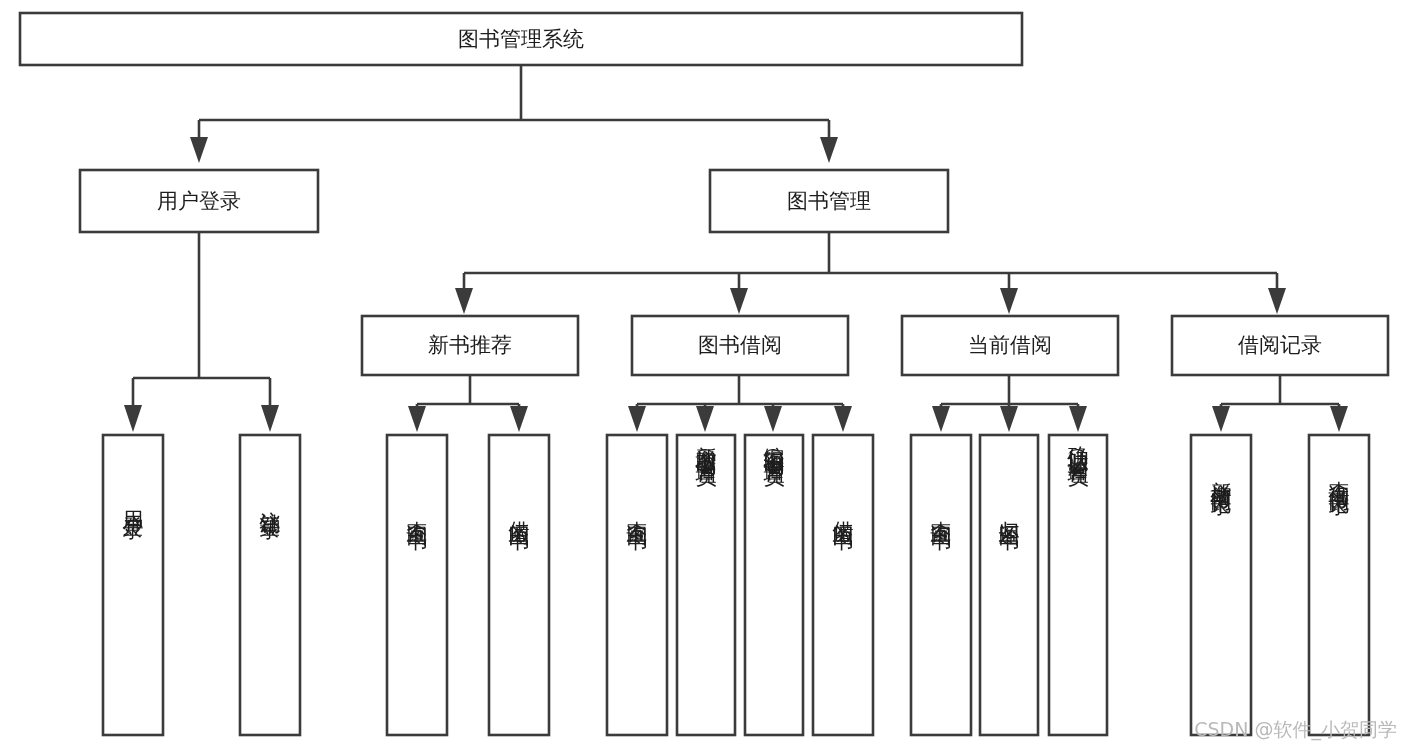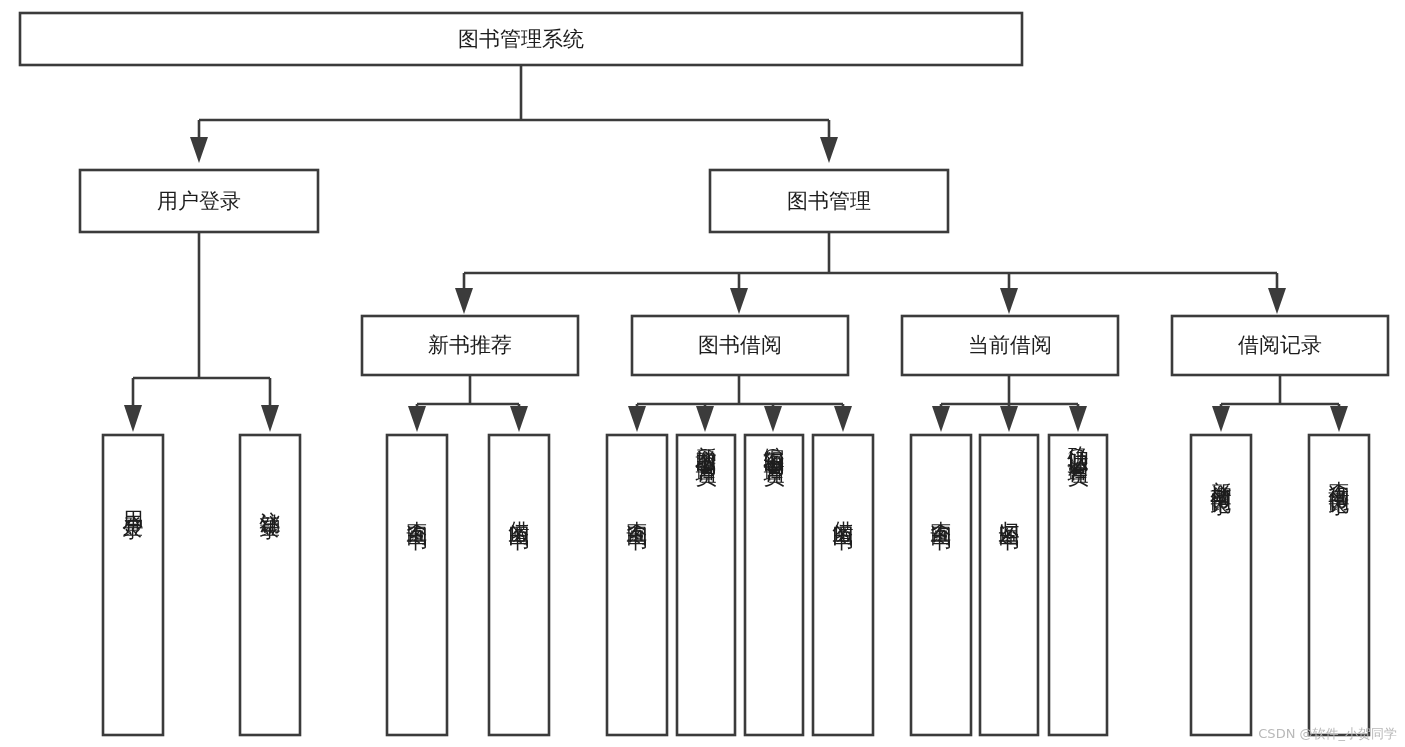--- a/index.html
+++ b/index.html
@@ -50,21 +50,21 @@
   }
   .arrow-head {
     fill: #3b3b3b;
     stroke: none;
   }
   .watermark {
     position: absolute;
     right: 8px;
     bottom: 4px;
     font-family: "DejaVu Sans", "Liberation Sans", sans-serif;
-    font-size: 13px;
+    font-size: 19px;
     color: #b9b9b9;
     white-space: nowrap;
     user-select: none;
   }
 </style>
 </head>
 <body>
 
 <svg id="diagram" viewBox="0 0 1405 747" xmlns="http://www.w3.org/2000/svg">
 

